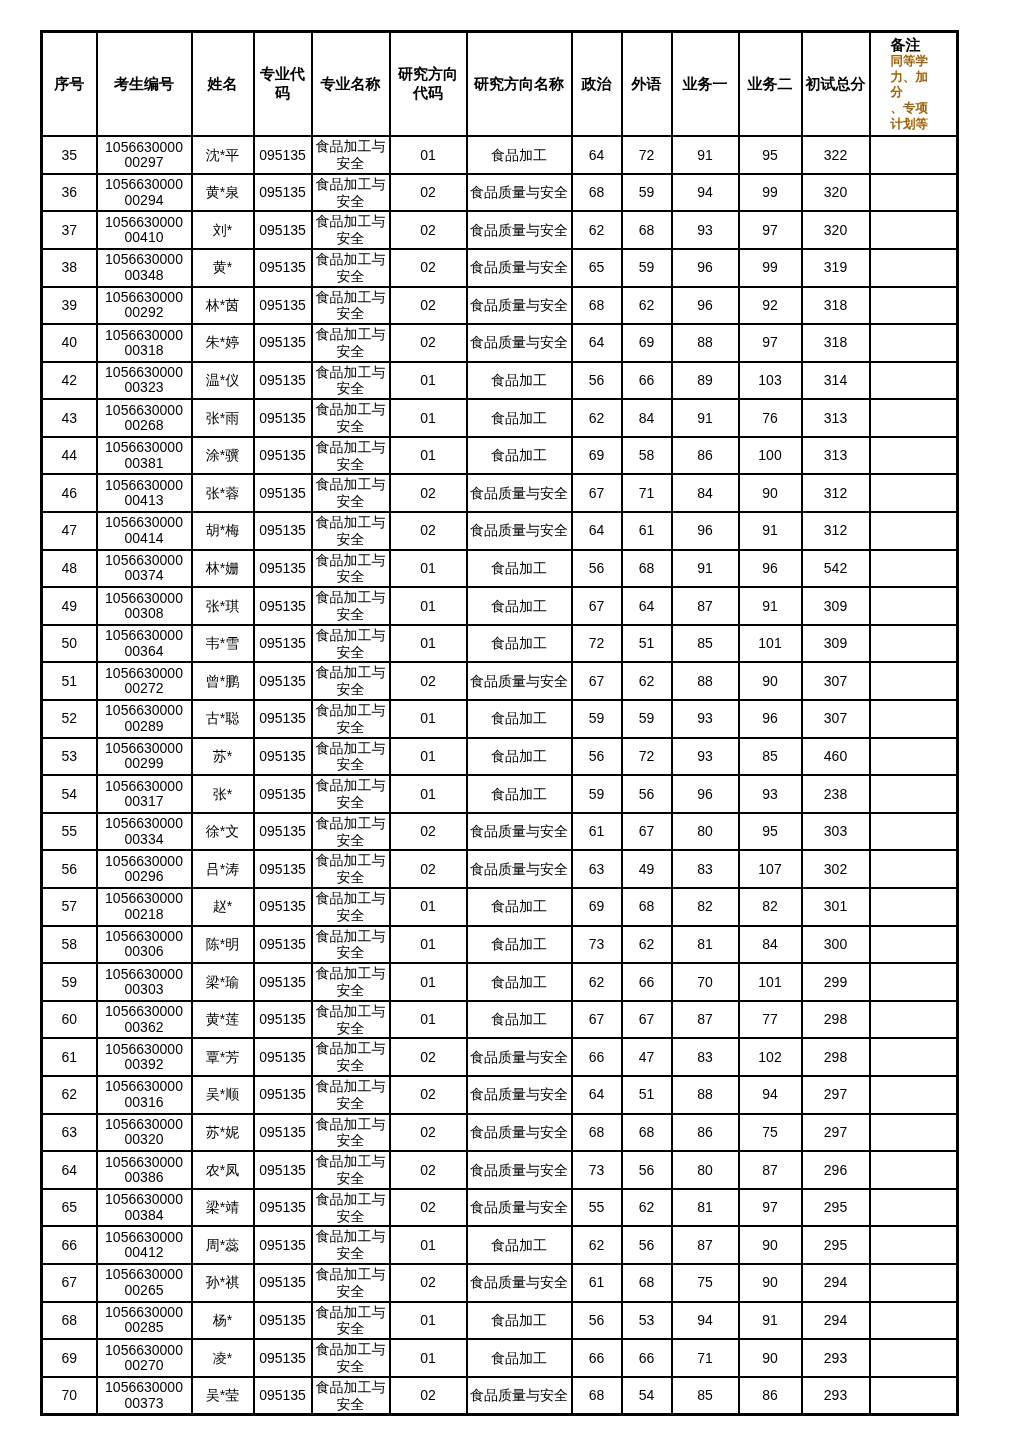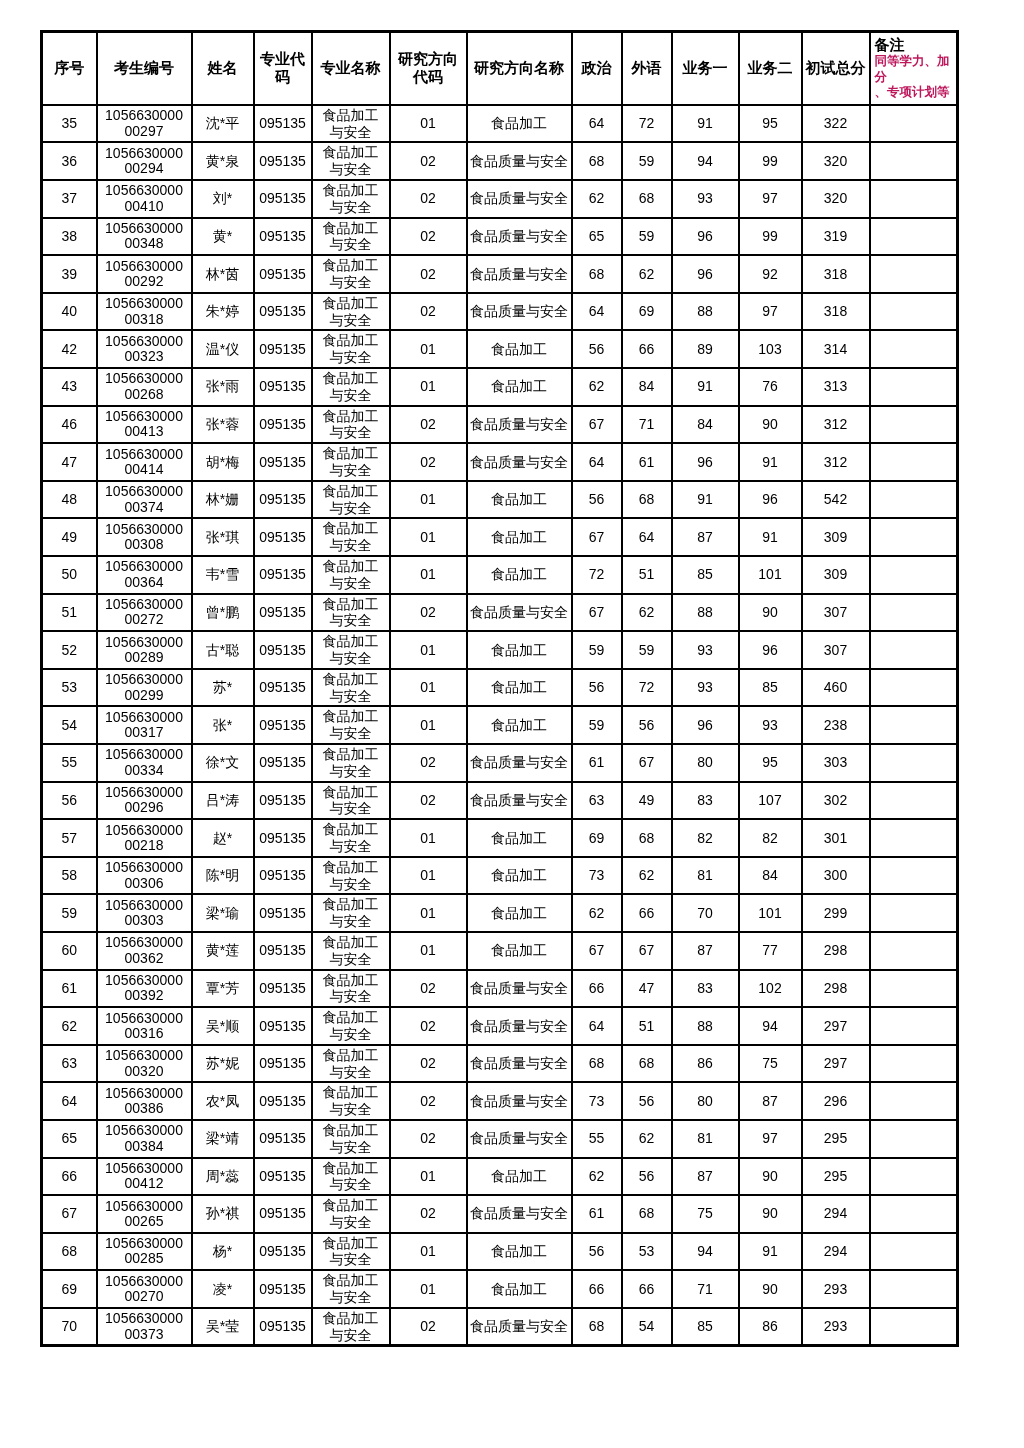--- a/index.html
+++ b/index.html
@@ -35,41 +35,41 @@
     padding: 2px 2px;
     line-height: 1.25;
   }
   td {
     font-size: 14px;
     height: 30px;
     padding: 1px 2px;
     line-height: 1.2;
   }
   td.cell-major {
-    padding: 1px 9px;
+    padding: 1px 2px;
   }
   .idl {
     display: block;
     font-size: 14px;
     line-height: 1.1;
   }
   th.remark-h {
     text-align: left;
     vertical-align: top;
-    padding: 3px 4px;
+    padding: 3px 20px;
   }
   .remark-title {
     display: block;
     font-size: 15px;
     font-weight: bold;
     line-height: 1.2;
   }
   .remark-note {
     display: block;
-    color: #be185d;
+    color: #a16207;
     font-size: 12.5px;
     font-weight: bold;
     line-height: 1.25;
   }
 </style>
 </head>
 <body>
 
 <div class="sheet">
   <table class="score-table">
@@ -248,20 +248,38 @@
     <td>01</td>
     <td>食品加工</td>
     <td>62</td>
     <td>84</td>
     <td>91</td>
     <td>76</td>
     <td>313</td>
     <td></td>
   </tr>
         <tr>
+    <td>44</td>
+    <td>
+      <span class="idl">1056630000</span>
+      <span class="idl">00381</span>
+    </td>
+    <td>涂*骥</td>
+    <td>095135</td>
+    <td class="cell-major">食品加工与安全</td>
+    <td>01</td>
+    <td>食品加工</td>
+    <td>69</td>
+    <td>58</td>
+    <td>86</td>
+    <td>100</td>
+    <td>313</td>
+    <td></td>
+  </tr>
+        <tr>
     <td>46</td>
     <td>
       <span class="idl">1056630000</span>
       <span class="idl">00413</span>
     </td>
     <td>张*蓉</td>
     <td>095135</td>
     <td class="cell-major">食品加工与安全</td>
     <td>02</td>
     <td>食品质量与安全</td>

